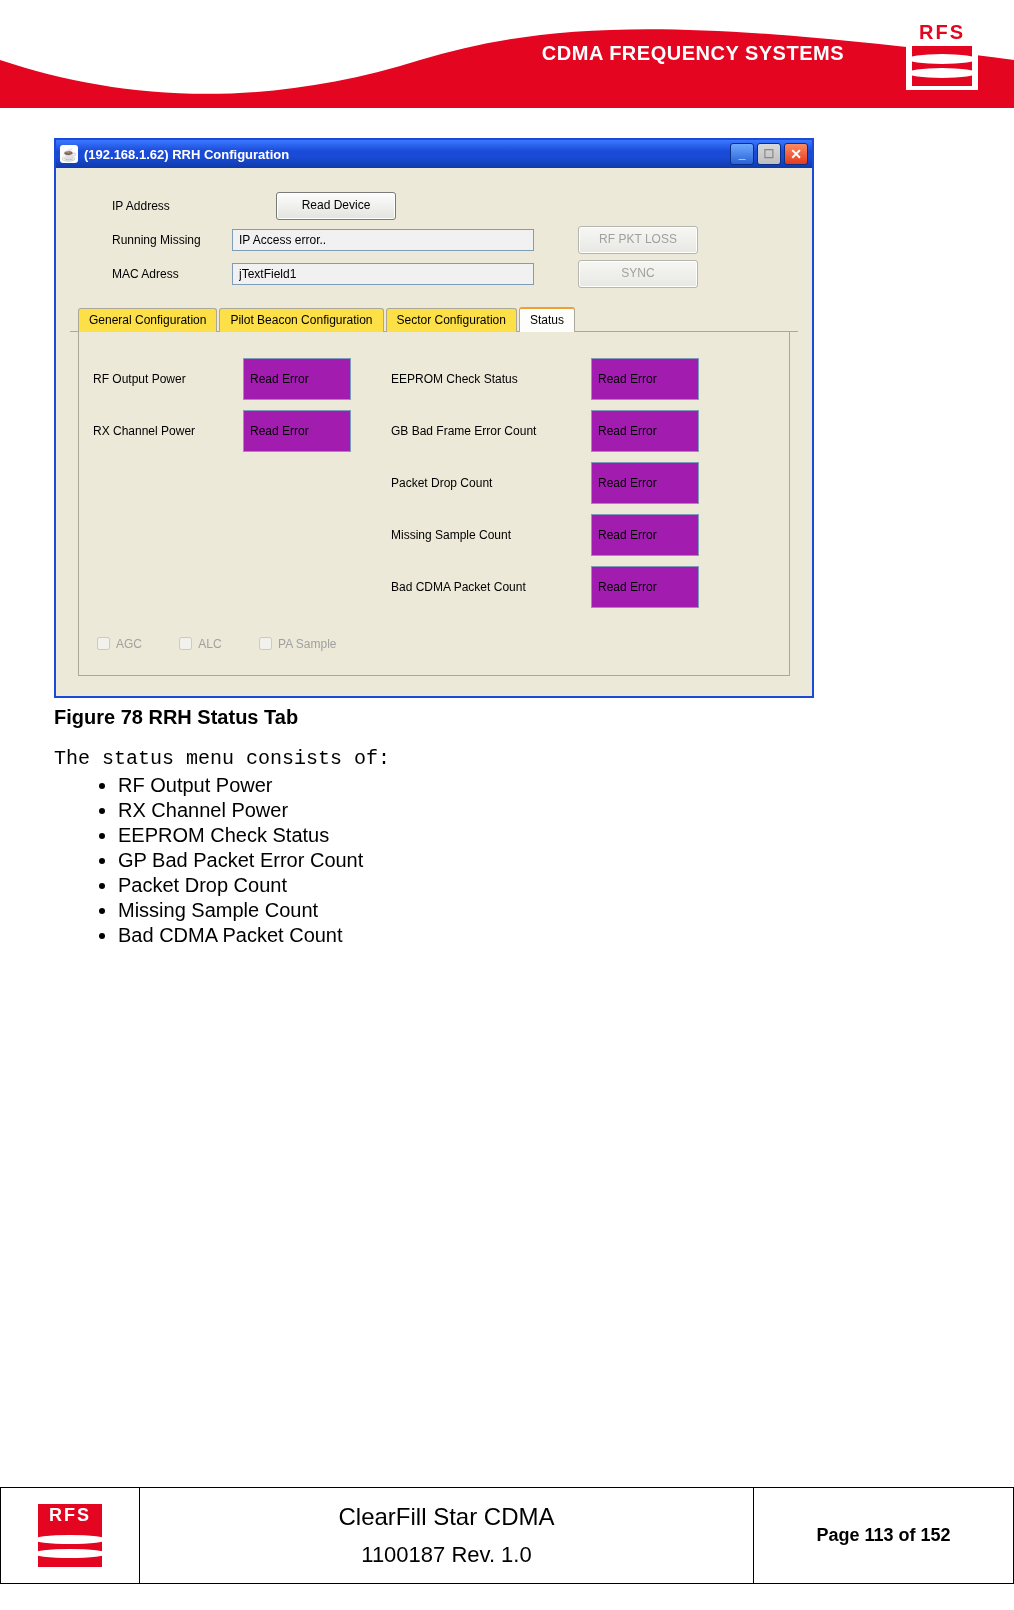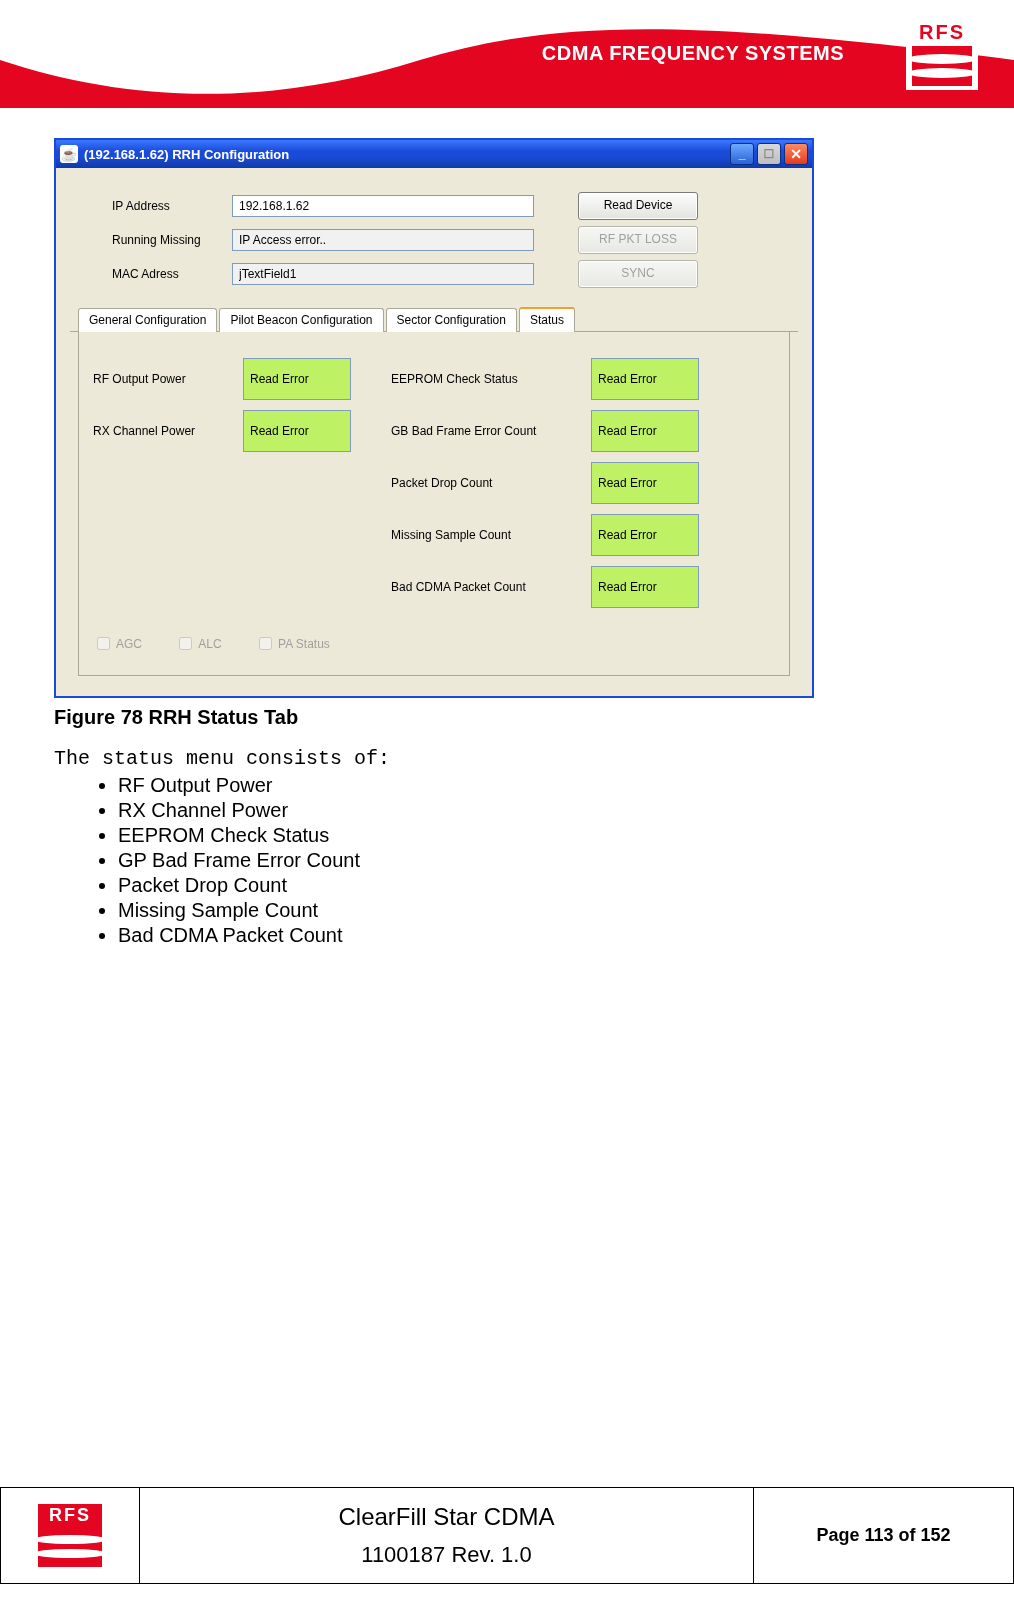--- a/index.html
+++ b/index.html
@@ -149,21 +149,21 @@
   .tabs-row {
     margin-top: 18px;
     padding-left: 8px;
     display:flex;
     align-items: flex-end;
     border-bottom: 1px solid #aca899;
   }
   .tab {
     border: 1px solid #aca899;
     border-bottom: none;
-    background: #ffffff;
+    background: #fde047;
     padding: 4px 10px 5px 10px;
     margin-right: 2px;
     position: relative;
     top: 1px;
     border-top-left-radius: 3px;
     border-top-right-radius: 3px;
     font-size: 12px;
   }
   .tab.active {
     background: #fdfdfb;
@@ -180,21 +180,21 @@
   .status-grid {
     display: grid;
     grid-template-columns: 150px 108px 40px 200px 108px;
     row-gap: 10px;
     align-items: center;
   }
   .status-grid .lbl2 { font-size: 12px; }
   .val-input {
     height: 38px;
     border: 1px solid #7f9db9;
-    background: #bef264;
+    background: #a21caf;
     padding: 20px 6px;
     box-sizing: border-box;
     font-size: 12px;
   }
   .chk-row {
     margin-top: 26px;
     color: #a0a0a0;
     font-size: 12px;
   }
   .chk-row label { margin-right: 30px; }
@@ -290,21 +290,20 @@
       <div class="winbtn max">
           <span>☐</span>
         </div>
       <div class="winbtn close">
           <span>✕</span>
         </div>
     </div>
     <div class="win-inner">
       <div class="formrow">
         <div class="lbl">IP Address</div>
-        <input class="xp-input ip-input" value="192.168.1.62" style="">
         <div class="gap"></div>
         <div class="xp-button">Read Device</div>
       </div>
       <div class="formrow">
         <div class="lbl">Running Missing</div>
         <input class="xp-input ip-input ro" readonly="" value="IP Access error.." style="">
         <div class="gap"></div>
         <div class="xp-button disabled">RF PKT LOSS</div>
       </div>
       <div class="formrow">
@@ -350,33 +349,33 @@
           <div></div>
             <div></div>
             <div></div>
           <div class="lbl2">Bad CDMA Packet Count</div>
           <input class="val-input" readonly="" value="Read Error" style="">
         </div>
 
         <div class="chk-row">
           <label><input type="checkbox" disabled="" style=""><span>AGC</span></label>
           <label><input type="checkbox" disabled="" style=""><span>ALC</span></label>
-          <label><input type="checkbox" disabled="" style=""><span>PA Status</span></label>
+          <label><input type="checkbox" disabled="" style=""><span>PA Sample</span></label>
         </div>
       </div>
     </div>
   </div>
 
   <div class="caption">Figure 78 RRH Status Tab</div>
   <div class="intro">The status menu consists of:</div>
   <ul class="status-list">
     <li>RF Output Power</li>
     <li>RX Channel Power</li>
     <li>EEPROM Check Status</li>
-    <li>GP Bad Frame Error Count</li>
+    <li>GP Bad Packet Error Count</li>
     <li>Packet Drop Count</li>
     <li>Missing Sample Count</li>
     <li>Bad CDMA Packet Count</li>
   </ul>
 
 </div>
 
 <div class="footer">
   <div>
     <div class="logo-small">

